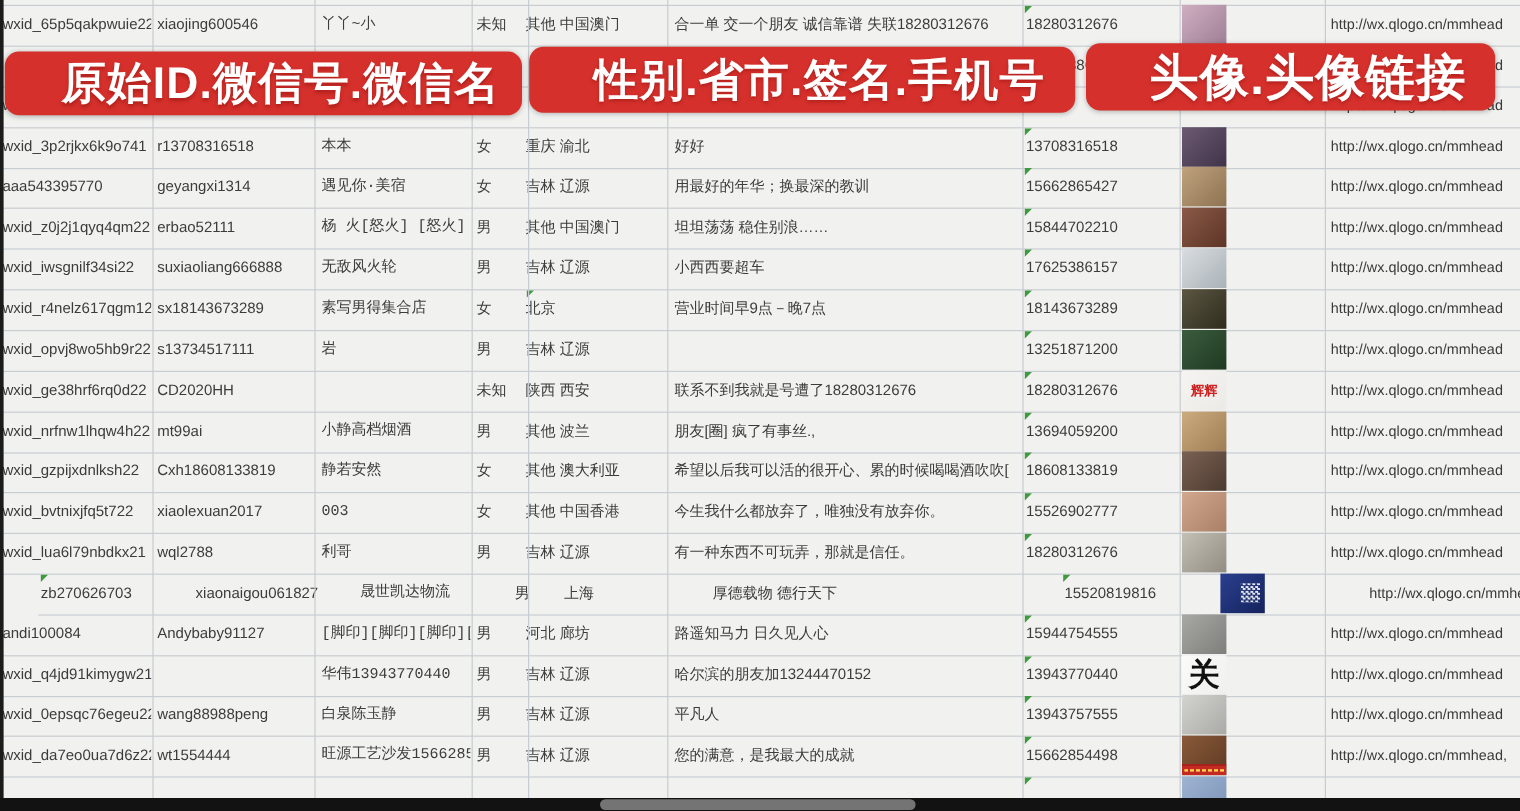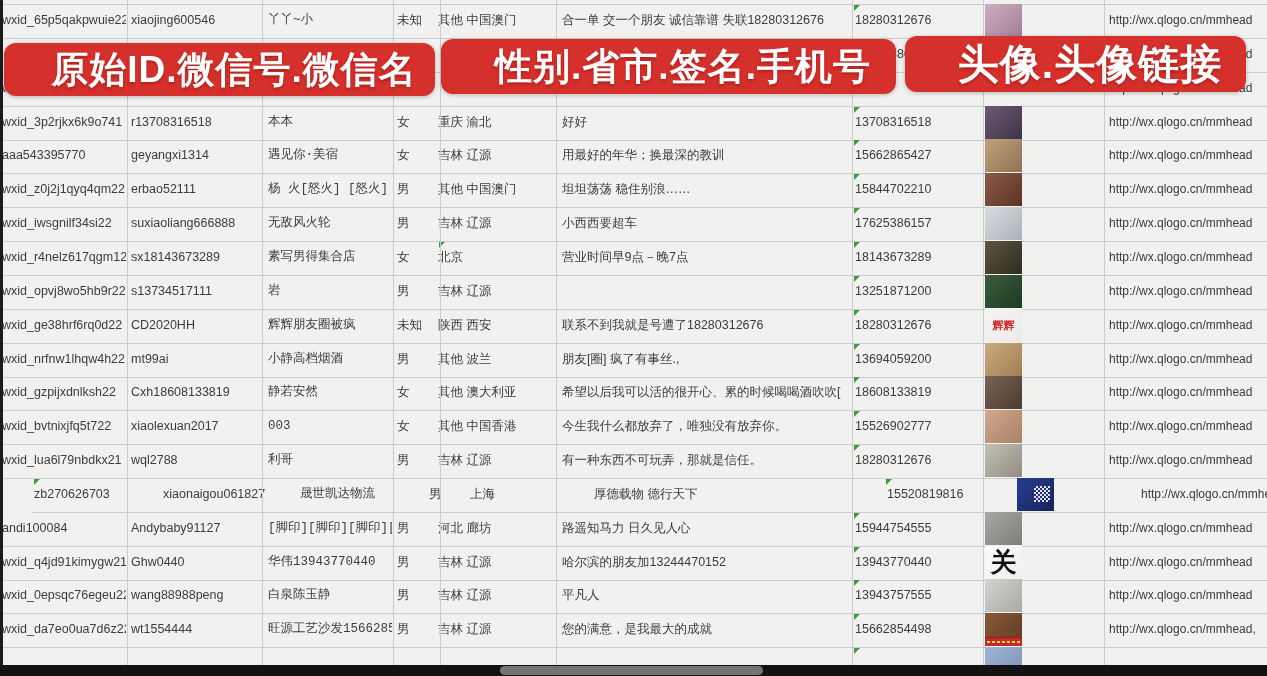--- a/index.html
+++ b/index.html
@@ -175,21 +175,20 @@
         <div class="cell c-region">吉林 辽源</div>
         <div class="cell c-sig"></div>
         <div class="cell c-phone">13251871200</div>
         <div class="cell c-link">http://wx.qlogo.cn/mmhead</div>
         <div class="avatar" style="background: linear-gradient(135deg, rgb(60, 92, 62) 0%, rgb(31, 58, 34) 100%);"></div>
         <div class="flag" style="left: 854px; top: 1px;"></div>
       </div>
       <div class="row" style="top: 308.65px;">
         <div class="cell c-id">wxid_ge38hrf6rq0d22</div>
         <div class="cell c-account">CD2020HH</div>
-        <div class="cell c-name">辉辉朋友圈被疯</div>
         <div class="cell c-gender">未知</div>
         <div class="cell c-region">陕西 西安</div>
         <div class="cell c-sig">联系不到我就是号遭了18280312676</div>
         <div class="cell c-phone">18280312676</div>
         <div class="cell c-link">http://wx.qlogo.cn/mmhead</div>
         <div class="avatar" style="background: linear-gradient(135deg, rgb(246, 244, 242) 0%, rgb(236, 234, 230) 100%);">
           <span class="av-label" style="color: rgb(204, 34, 34); font-size: 11px;">辉辉</span>
         </div>
         <div class="flag" style="left: 854px; top: 1px;"></div>
       </div>
@@ -263,21 +262,20 @@
         <div class="cell c-gender">男</div>
         <div class="cell c-region">河北 廊坊</div>
         <div class="cell c-sig">路遥知马力 日久见人心</div>
         <div class="cell c-phone">15944754555</div>
         <div class="cell c-link">http://wx.qlogo.cn/mmhead</div>
         <div class="avatar" style="background: linear-gradient(135deg, rgb(168, 168, 164) 0%, rgb(126, 126, 122) 100%);"></div>
         <div class="flag" style="left: 854px; top: 1px;"></div>
       </div>
       <div class="row" style="top: 545.6px;">
         <div class="cell c-id">wxid_q4jd91kimygw21</div>
-        <div class="cell c-account">Ghw0440</div>
         <div class="cell c-name">华伟13943770440</div>
         <div class="cell c-gender">男</div>
         <div class="cell c-region">吉林 辽源</div>
         <div class="cell c-sig">哈尔滨的朋友加13244470152</div>
         <div class="cell c-phone">13943770440</div>
         <div class="cell c-link">http://wx.qlogo.cn/mmhead</div>
         <div class="avatar" style="background: linear-gradient(135deg, rgb(251, 251, 250) 0%, rgb(239, 239, 236) 100%);">
           <span class="av-label" style="color: rgb(17, 17, 17); font-size: 26px;">关</span>
         </div>
         <div class="flag" style="left: 854px; top: 1px;"></div>

